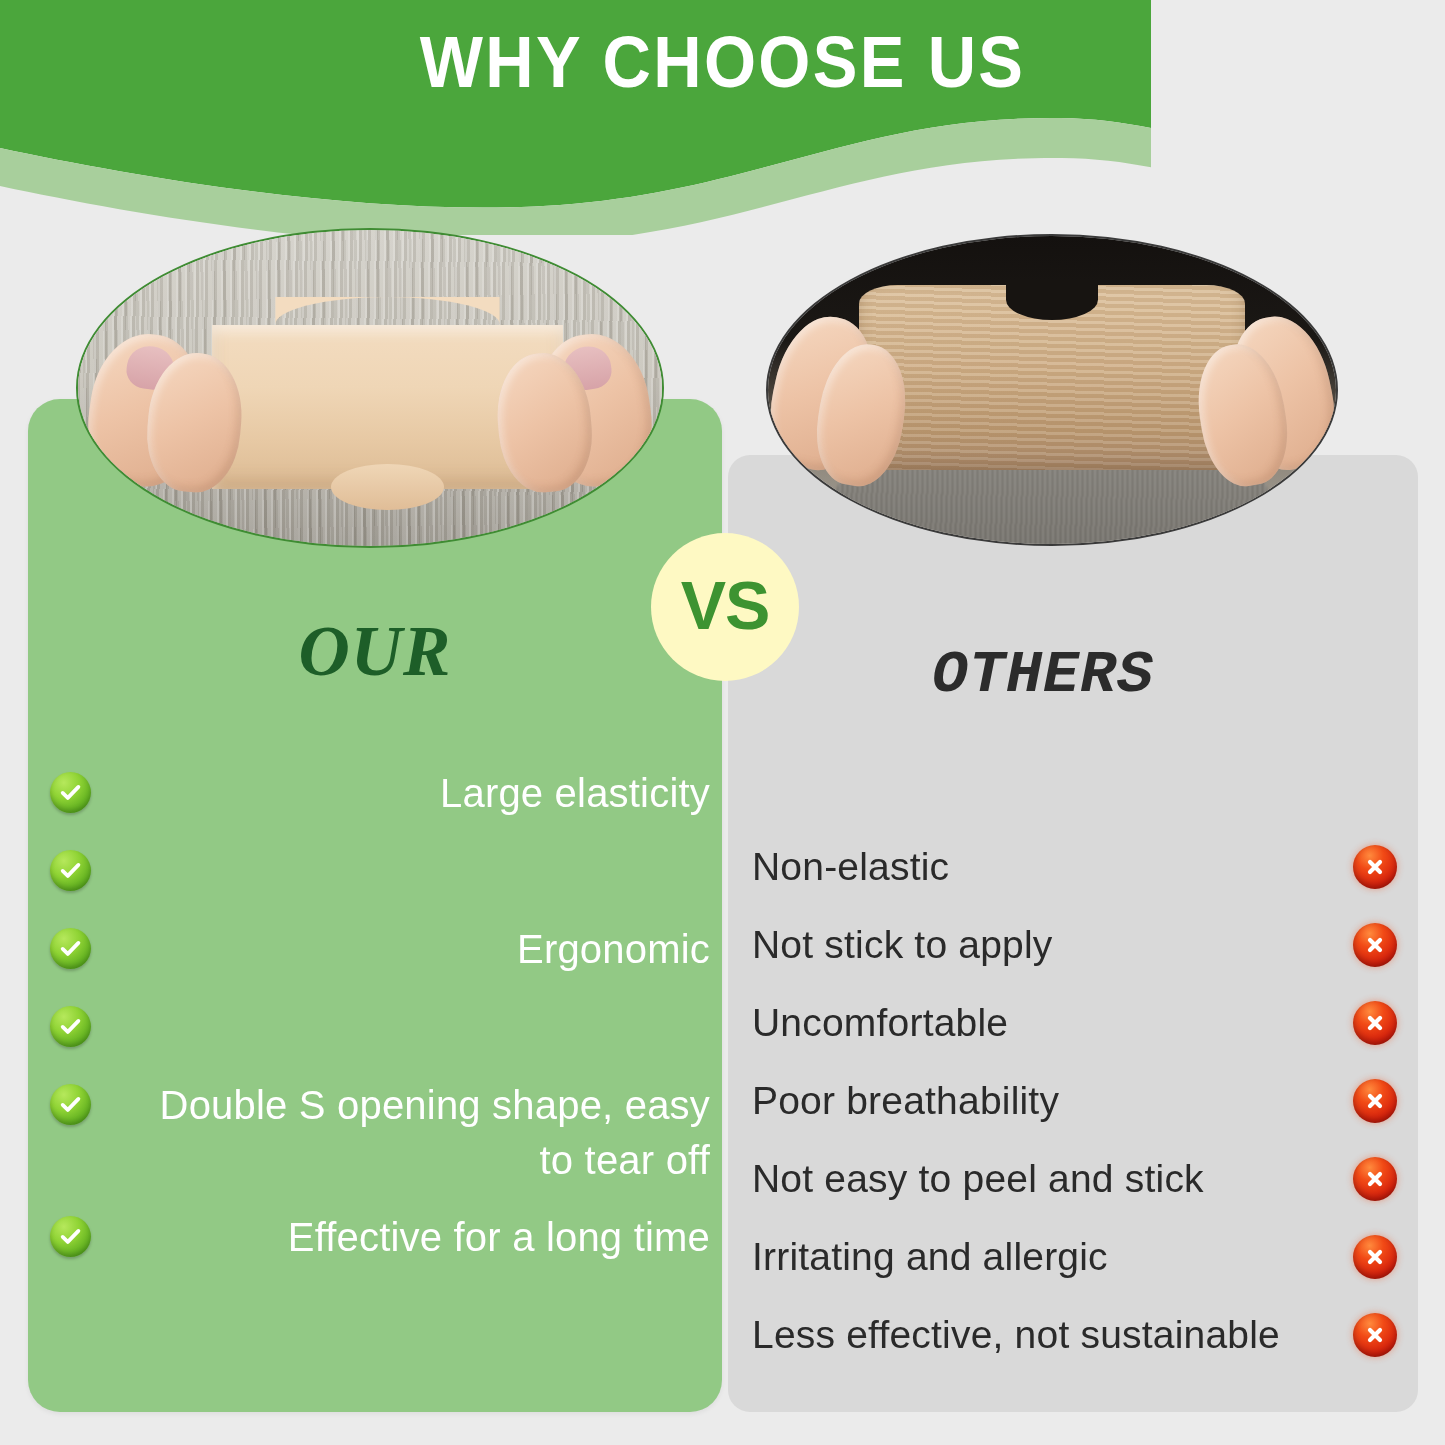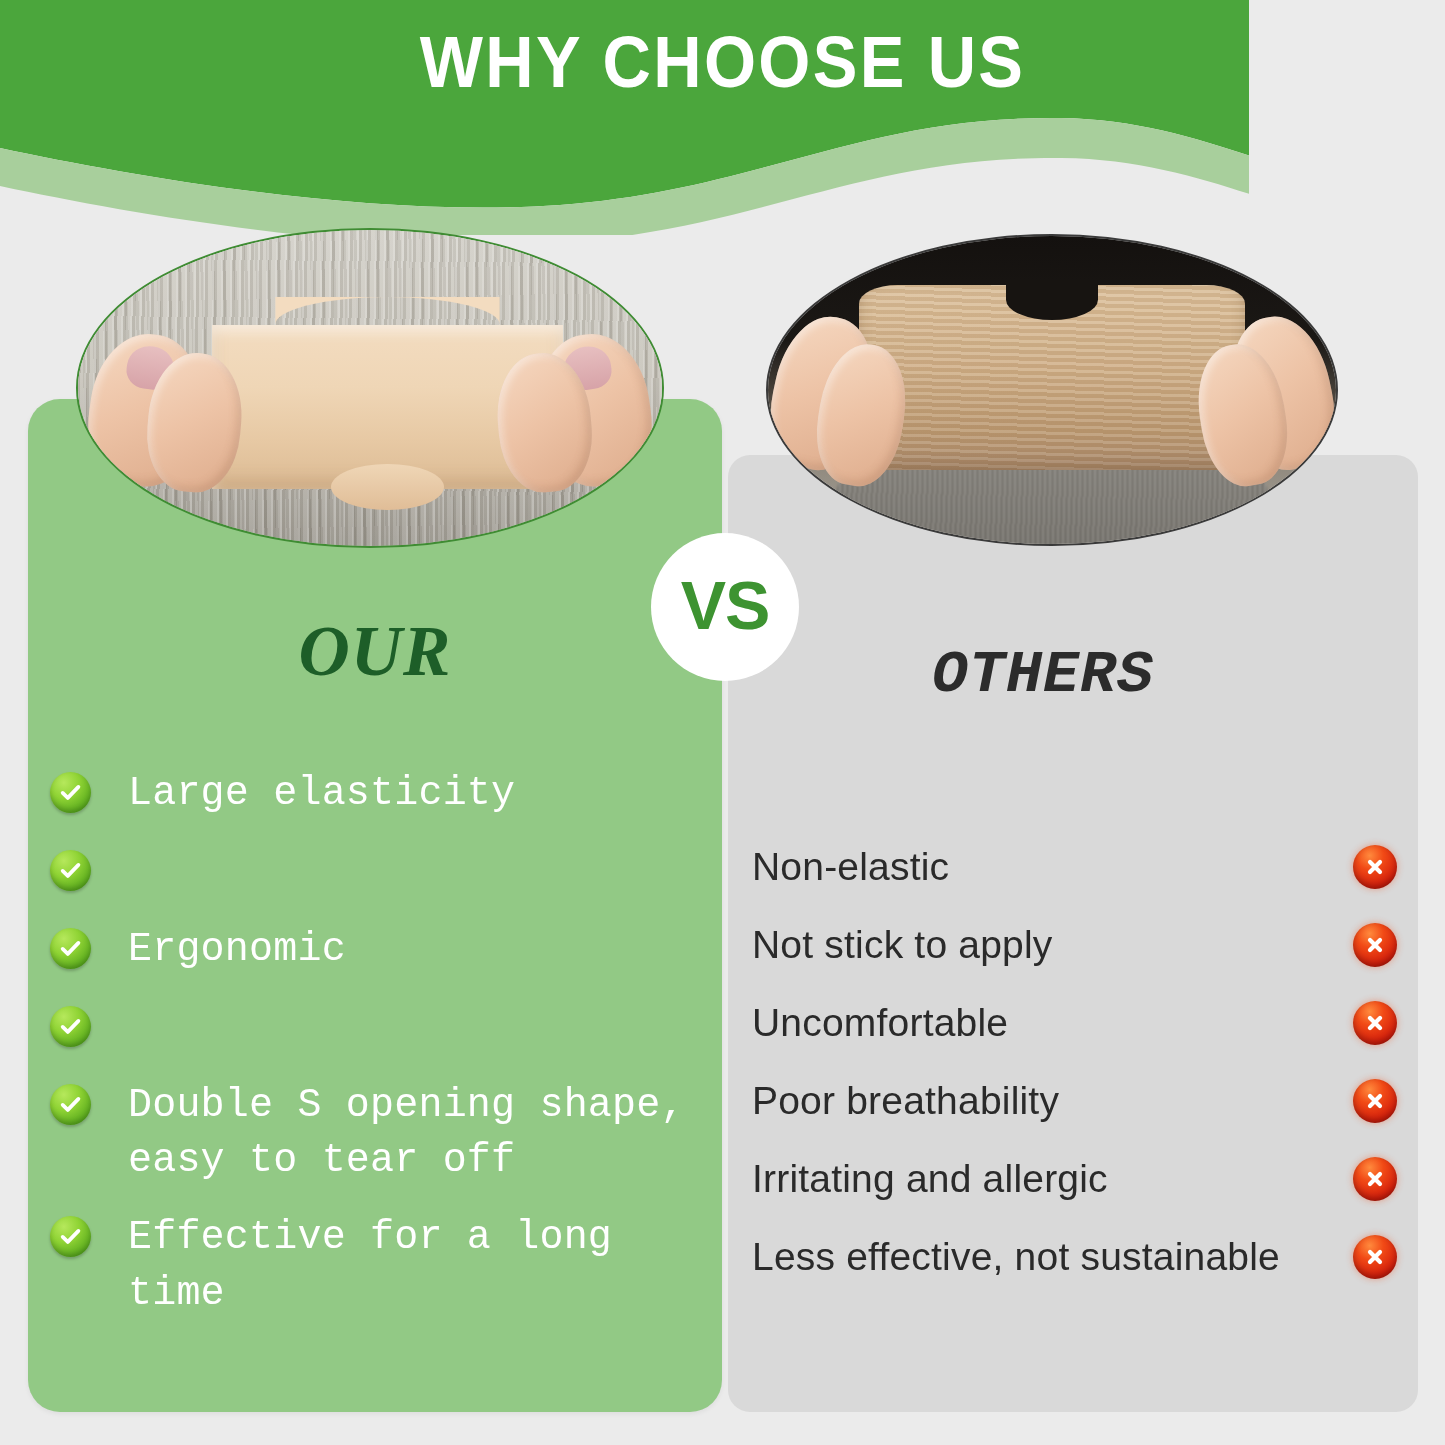--- a/index.html
+++ b/index.html
@@ -19,21 +19,21 @@
     height: 1445px;
     background: #ebebeb;
     overflow: hidden;
   }
 
   
   #header-banner {
     position: absolute;
     left: 0;
     top: 0;
-    width: 1249px;
+    width: 1151px;
     height: 235px;
     overflow: hidden;
   }
   #header-wave-svg {
     position: absolute;
     left: 0;
     top: 0;
     display: block;
   }
   #header-title {
@@ -220,21 +220,21 @@
   #rpf4 { right: 9%; top: 35%; width: 15%; height: 46%; transform: rotate(-9deg); }
 
   
   #vs-badge {
     position: absolute;
     left: 651px;
     top: 533px;
     width: 148px;
     height: 148px;
     border-radius: 50%;
-    background: #ffffff;
+    background: #fef9c3;
     display: flex;
     align-items: center;
     justify-content: center;
     z-index: 6;
   }
   #vs-text {
     color: #3d9331;
     font-family: "Liberation Sans", sans-serif;
     font-size: 68px;
     font-weight: bold;
@@ -298,25 +298,26 @@
     box-shadow: 0 2px 3px rgba(0,0,0,0.22), inset 0 -3px 5px rgba(0,0,0,0.18);
     display: flex;
     align-items: center;
     justify-content: center;
   }
   .check-badge svg { display: block; }
   .our-text {
     flex: 1 1 auto;
     margin-left: 37px;
     color: #ffffff;
-    font-family: Liberation Mono, monospace;
+    font-family: Liberation Sans, sans-serif;
     font-size: 40px;
     font-weight: 400;
     line-height: 1.38;
     letter-spacing: 0.2px;
+    text-align: right;
   }
 
   
   #others-list {
     position: absolute;
     left: 752px;
     top: 828px;
     width: 645px;
   }
   .other-row {
@@ -479,20 +480,28 @@
     </div>
     <div class="other-row">
       <span class="other-text">Poor breathability</span>
       <span class="x-badge">
         <svg width="24" height="24" viewBox="0 0 24 24">
             <path d="M7 7 L17 17 M17 7 L7 17" stroke="#ffffff" stroke-width="4.2" stroke-linecap="round"></path>
           </svg>
       </span>
     </div>
     <div class="other-row">
+      <span class="other-text">Not easy to peel and stick</span>
+      <span class="x-badge">
+        <svg width="24" height="24" viewBox="0 0 24 24">
+            <path d="M7 7 L17 17 M17 7 L7 17" stroke="#ffffff" stroke-width="4.2" stroke-linecap="round"></path>
+          </svg>
+      </span>
+    </div>
+    <div class="other-row">
       <span class="other-text">Irritating and allergic</span>
       <span class="x-badge">
         <svg width="24" height="24" viewBox="0 0 24 24">
             <path d="M7 7 L17 17 M17 7 L7 17" stroke="#ffffff" stroke-width="4.2" stroke-linecap="round"></path>
           </svg>
       </span>
     </div>
     <div class="other-row">
       <span class="other-text">Less effective, not sustainable</span>
       <span class="x-badge">

